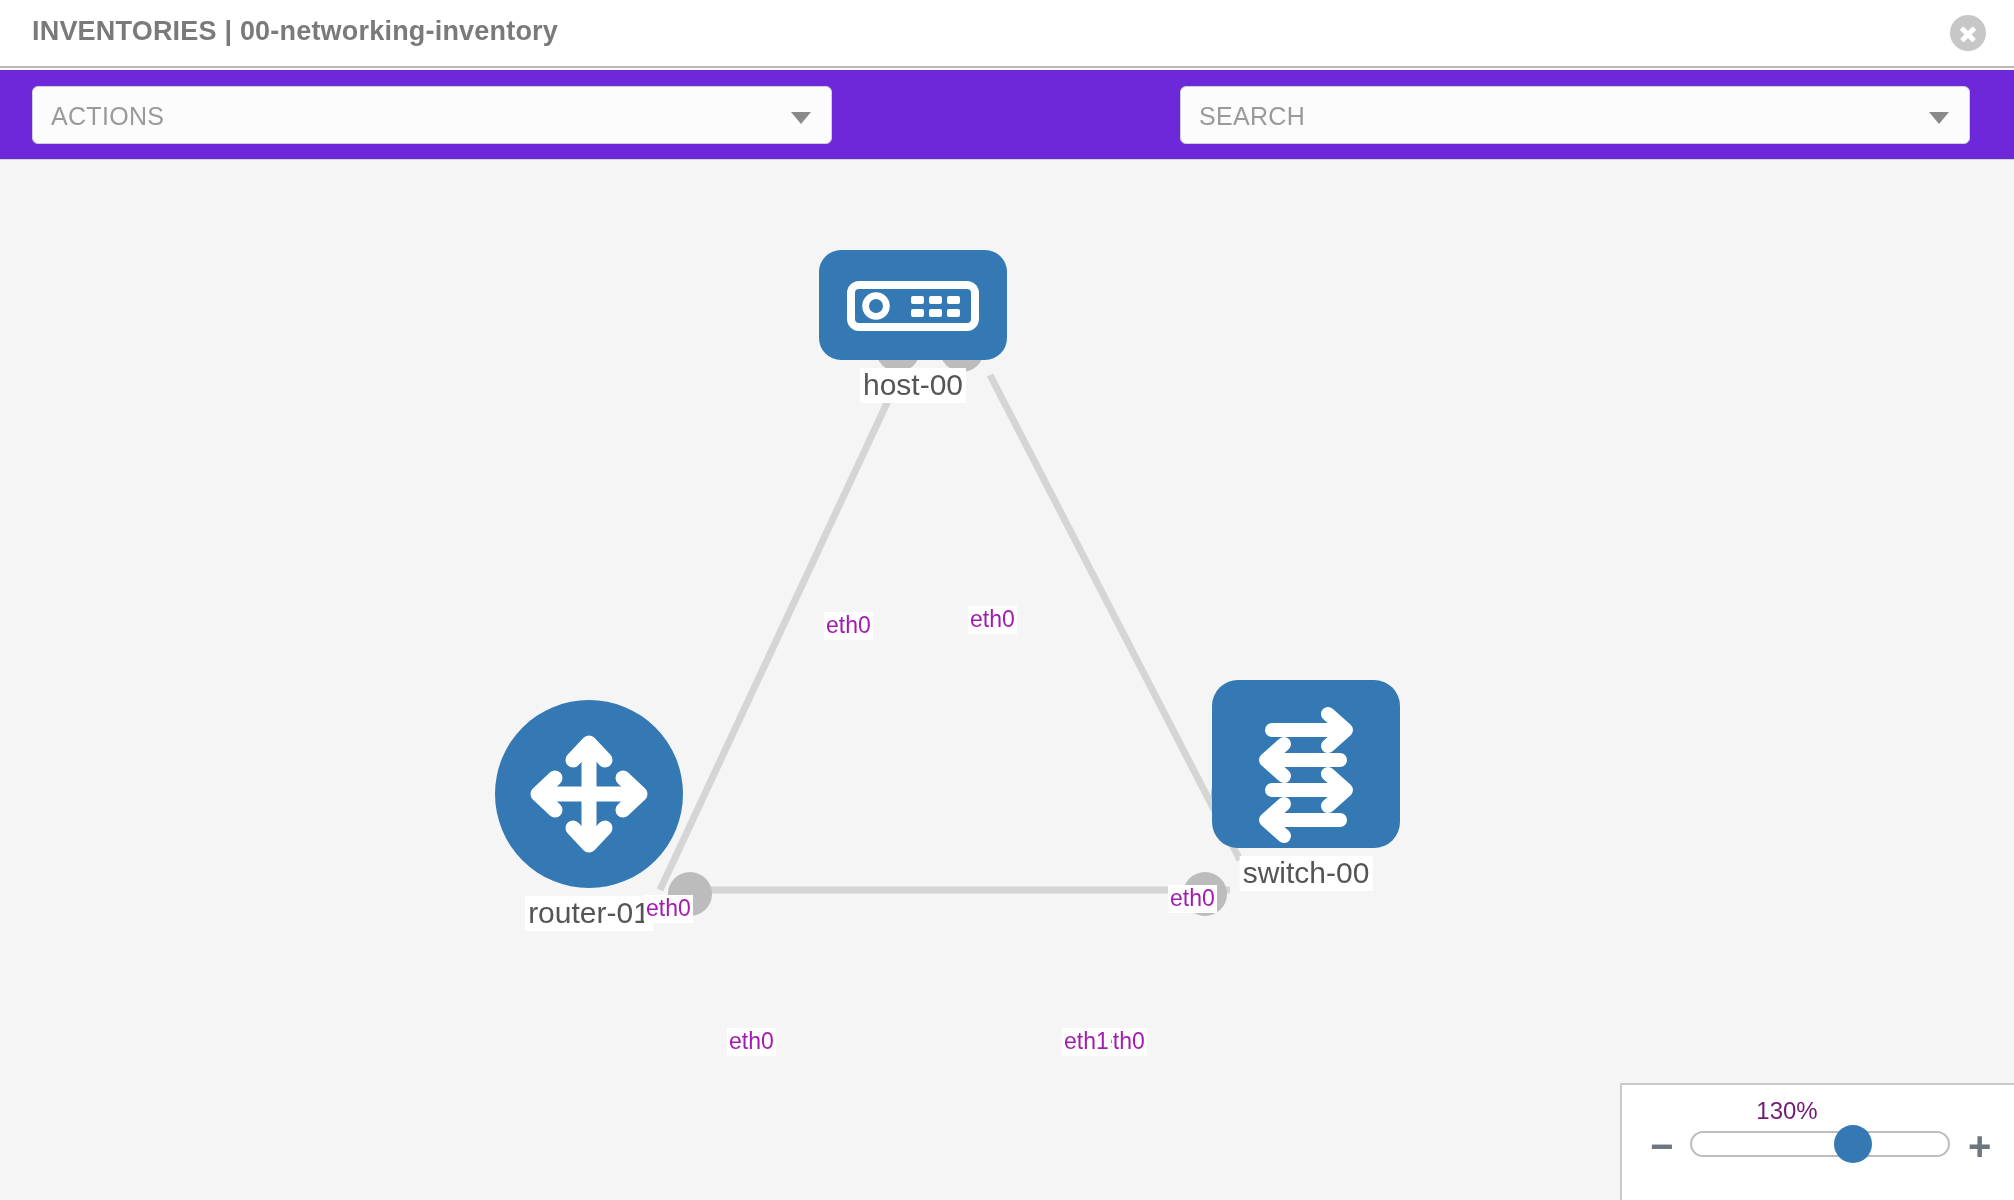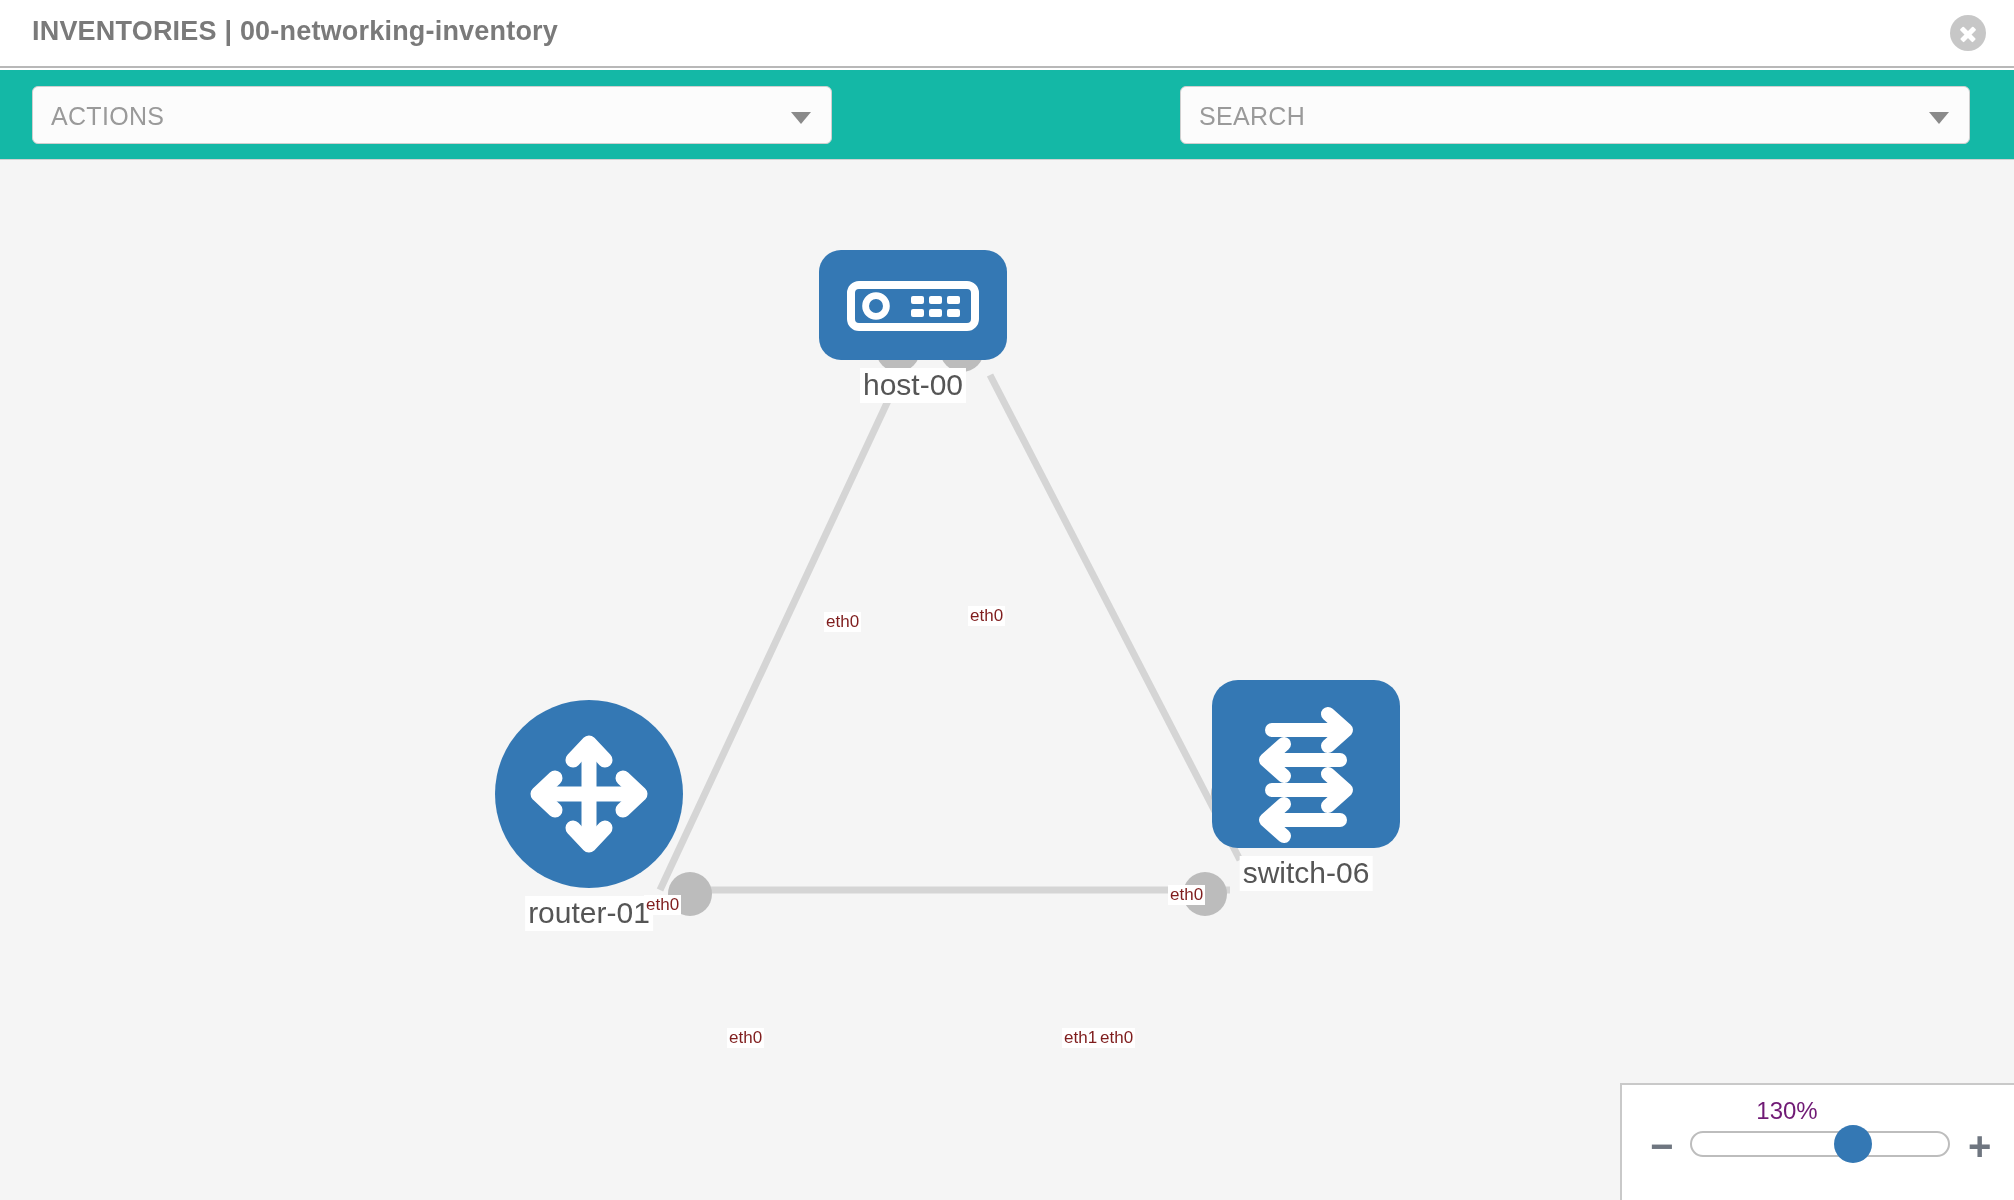--- a/index.html
+++ b/index.html
@@ -30,21 +30,21 @@
   .close-icon::before, .close-icon::after {
     content: ""; position: absolute; left: 9px; top: 16.5px;
     width: 18px; height: 4.5px; border-radius: 1px; background: #ffffff;
   }
   .close-icon::before { transform: rotate(45deg); }
   .close-icon::after  { transform: rotate(-45deg); }
 
   
   .toolbar {
     position: absolute; left: 0; top: 70px; width: 2014px; height: 90px;
-    background: #14b8a6; border-bottom: 1px solid #d2d2d2;
+    background: #6d28d9; border-bottom: 1px solid #d2d2d2;
   }
   .field {
     position: absolute; top: 16px; height: 58px;
     background: #fcfcfc; border: 1px solid #cfcfcf; border-radius: 6px;
   }
   .field-text {
     position: absolute; left: 18px; top: 15px;
     font-size: 25px; color: #9a9a9a; letter-spacing: .3px;
   }
   .caret {
@@ -89,21 +89,21 @@
     font-size: 30px; color: #555555; white-space: nowrap;
     background: #ffffff; padding: 0 3px; line-height: 1.15;
   }
 
   
   .connector {
     position: absolute; width: 44px; height: 44px; border-radius: 50%;
     background: #bcbcbc;
   }
   .iface-label {
-    position: absolute; font-size: 17px; color: #7f1d1d;
+    position: absolute; font-size: 23px; color: #a21caf;
     background: #ffffff; padding: 0 2px; white-space: nowrap; line-height: 1.2;
   }
 
   
   .zoom-panel {
     position: absolute; left: 1620px; top: 1083px;
     width: 394px; height: 117px;
     background: #ffffff; border: 2px solid #c9c9c9; border-right: none; border-bottom: none;
   }
   .zoom-value {
@@ -226,21 +226,21 @@
               <path d="M58 17 L67 25 L58 33"></path>
             <path d="M64 40 H28"></path>
               <path d="M36 32 L27 40 L36 48"></path>
             <path d="M30 55 H66"></path>
               <path d="M58 47 L67 55 L58 63"></path>
             <path d="M64 70 H28"></path>
               <path d="M36 62 L27 70 L36 78"></path>
           </g>
         </svg>
       </div>
-      <div class="node-label">switch-06</div>
+      <div class="node-label">switch-00</div>
     </div>
     <div class="iface-label" style="left:1168px; top:725px;">eth0</div>
     <div class="iface-label" style="left:1098px; top:868px;">eth0</div>
     <div class="iface-label" style="left:1062px; top:868px;">eth1</div>
   </div>
 
   <div class="zoom-panel">
     <div class="zoom-value">130%</div>
     <div class="zoom-minus">−</div>
     <div class="zoom-track">

